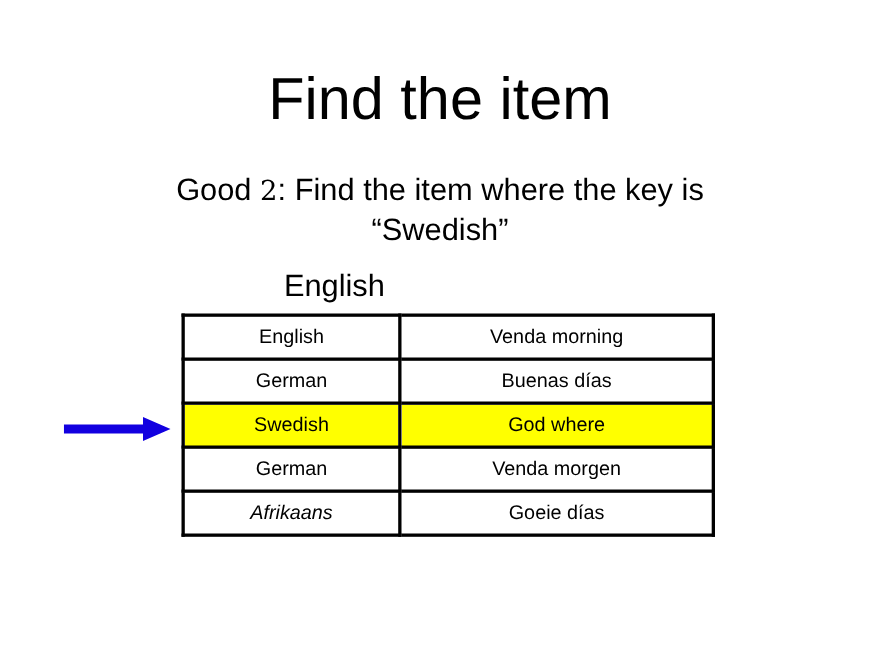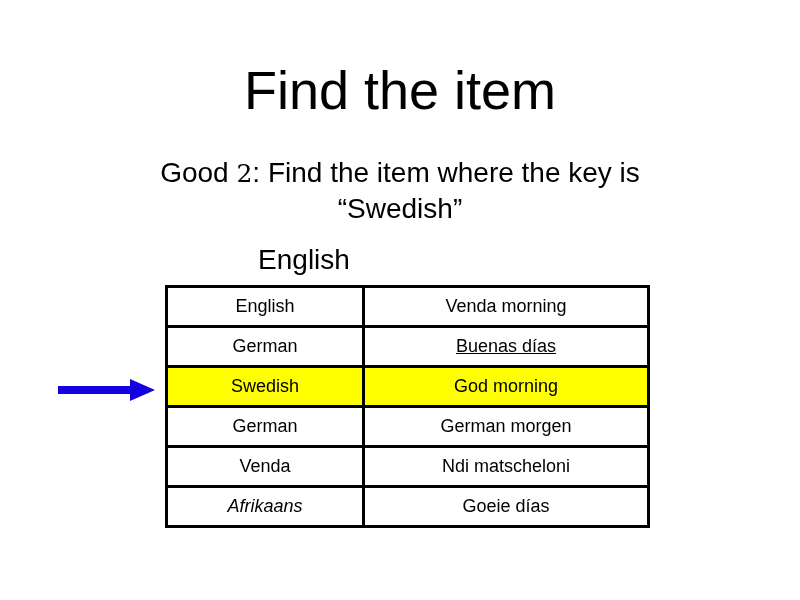--- a/index.html
+++ b/index.html
@@ -138,33 +138,29 @@
   </div>
 
   <table class="lookup-table">
     <tbody>
       <tr>
         <td class="cell-key" style="border-color: rgb(0, 0, 0);">English</td>
         <td class="cell-value" style="border-color: rgb(0, 0, 0);">Venda morning</td>
       </tr>
       <tr>
         <td class="cell-key" style="border-color: rgb(0, 0, 0);">German</td>
-        <td class="cell-value" style="border-color: rgb(0, 0, 0); text-decoration: underline;">Buenas días</td>
+        <td class="cell-value" style="border-color: rgb(0, 0, 0);">Buenas días</td>
       </tr>
       <tr class="row-highlight">
         <td class="cell-key" style="background: rgb(255, 255, 0); border-color: rgb(0, 0, 0);">Swedish</td>
-        <td class="cell-value" style="background: rgb(255, 255, 0); border-color: rgb(0, 0, 0);">God morning</td>
+        <td class="cell-value" style="background: rgb(255, 255, 0); border-color: rgb(0, 0, 0);">God where</td>
       </tr>
       <tr>
         <td class="cell-key" style="border-color: rgb(0, 0, 0);">German</td>
-        <td class="cell-value" style="border-color: rgb(0, 0, 0);">German morgen</td>
-      </tr>
-      <tr>
-        <td class="cell-key" style="border-color: rgb(0, 0, 0);">Venda</td>
-        <td class="cell-value" style="border-color: rgb(0, 0, 0);">Ndi matscheloni</td>
+        <td class="cell-value" style="border-color: rgb(0, 0, 0);">Venda morgen</td>
       </tr>
       <tr>
         <td class="cell-key" style="border-color: rgb(0, 0, 0); font-style: italic;">Afrikaans</td>
         <td class="cell-value" style="border-color: rgb(0, 0, 0);">Goeie días</td>
       </tr>
     </tbody>
   </table>
 
   <svg class="pointer-arrow" viewBox="0 0 98 28">
     <polygon points="0,10 72,10 72,3 97,14 72,25 72,18 0,18" fill="#1200E0"></polygon>

